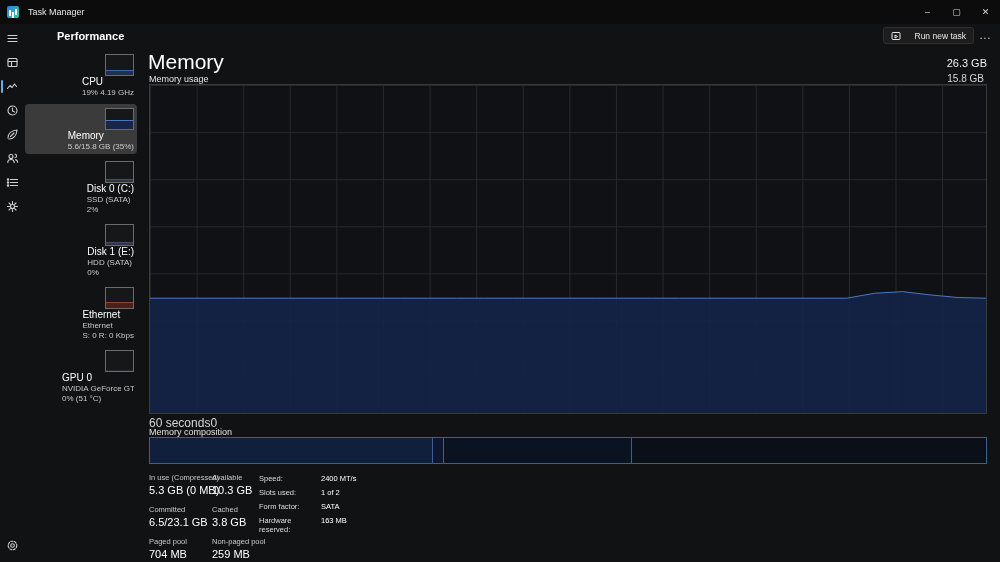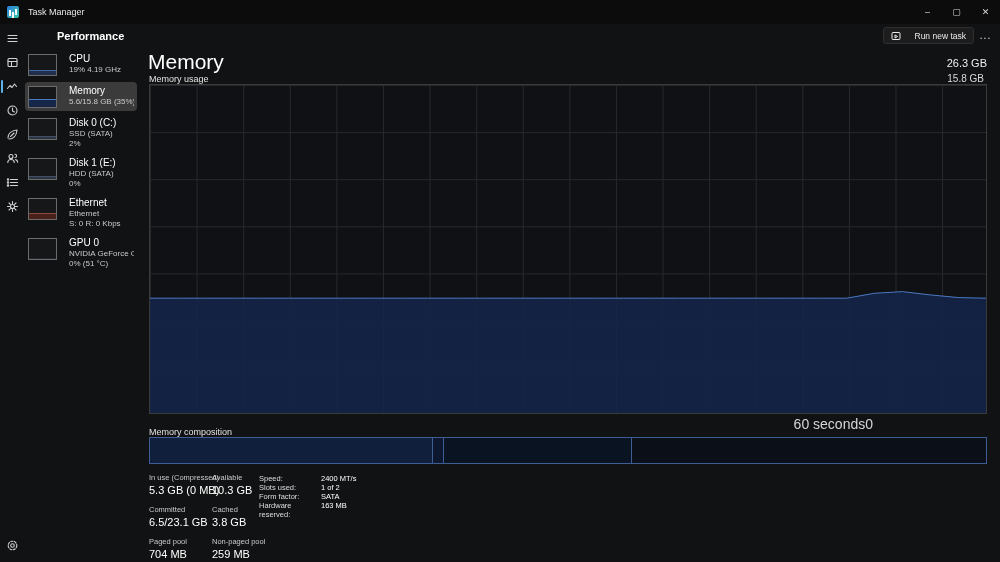--- a/index.html
+++ b/index.html
@@ -37,21 +37,21 @@
   .page-title { position:absolute; left:33px; top:30px; font-size:11px; font-weight:700; color:#fff;padding-left:24px; }
   .run-task-btn { position:absolute; right:26px; top:27px; height:17px; display:inline-flex;
     align-items:center; gap:14px; padding:0 7px; font-size:8.5px; color:#e9e9e9;
     background:#1d1d1e; border:1px solid #2f2f30; border-radius:3px; }
   .run-task-btn svg { stroke:#e9e9e9; fill:none; stroke-width:1; }
   .more-btn { position:absolute; right:7px; top:27px; width:15px; height:17px; display:flex;
     align-items:center; justify-content:center; font-size:10px; color:#e9e9e9; letter-spacing:1px; }
 
   
   .sidebar { position:absolute; left:25px; top:50px; width:112px; }
-  .si { display:flex; gap:12px; padding:3px 3px; margin-bottom:3px; border-radius:4px; align-items:flex-start; }
+  .si { display:flex; gap:0; padding:3px 3px; margin-bottom:3px; border-radius:4px; align-items:flex-end;flex-direction:column; }
   .si.selected { background:#3b3b3c; }
   .thumb { width:29px; height:22px; flex:none; border:1px solid #6b6b6b; background:#161719;
     position:relative; overflow:hidden; margin-top:1px; }
   .thumb::after { content:""; position:absolute; left:0; right:0; bottom:0; }
   .thumb-cpu::after   { height:20%; background:rgba(45,80,140,.45); border-top:1px solid #3f66a6; }
   .thumb-memory::after{ height:36%; background:#152648; border-top:1px solid #4a79c4; }
   .thumb-disk::after  { height:8%;  background:rgba(90,110,140,.35); border-top:1px solid #44506b; }
   .thumb-eth::after   { height:27%; background:#4a201b; border-top:1px solid #8a4a3a; }
   .thumb-gpu::after   { height:5%;  background:rgba(60,80,110,.3); }
   .si-text { min-width:0; }
@@ -66,39 +66,39 @@
 
   .graph { position:absolute; left:149px; top:84px; width:838px; height:330px;
     border:1px solid #3a3a3b; background-color:#101114;
     background-image:
       linear-gradient(to right,#27282a 1px,transparent 1px),
       linear-gradient(to bottom,#27282a 1px,transparent 1px);
     background-size:46.6px 47.1px; }
   .graph svg { position:absolute; inset:0; width:100%; height:100%; }
 
   .xaxis { position:absolute; left:149px; top:416px; width:724px; display:flex;
-    justify-content:flex-end; font-size:14px; color:#d6d6d6; }
+    justify-content:flex-start; font-size:12px; color:#d6d6d6; }
 
   .comp-label { position:absolute; left:149px; top:427px; font-size:9px; color:#e3e3e3; }
   .comp-bar { position:absolute; left:149px; top:437px; width:838px; height:27px;
     display:flex; border:1px solid #3d5d94; background:#0b0f18; }
   .comp-seg { height:100%; border-right:1px solid #3d5d94; }
   .comp-seg:last-child { border-right:none; }
   .seg-0 { background:#101f3c; }
   .seg-1 { background:#0d1830; }
   .seg-2 { background:#0a1322; }
   .seg-3 { background:transparent; }
 
   
   .stats-left { position:absolute; left:149px; top:473px; display:grid;
     grid-template-columns:63px auto; row-gap:8px; column-gap:0; }
   .stat-label { font-size:7.5px; color:#c9c9c9; line-height:10px; white-space:nowrap; }
   .stat-value { font-size:11px; color:#ffffff; line-height:14px; white-space:nowrap; }
   .stats-right { position:absolute; left:259px; top:474px; display:grid;
-    grid-template-columns:62px auto; row-gap:0; font-size:7.5px; color:#dedede; }
+    grid-template-columns:62px auto; row-gap:5px; font-size:7.5px; color:#dedede; }
   .stats-right .rv { color:#fff; }
 </style>
 </head>
 <body>
 
 <div class="titlebar">
   <div class="app-icon"></div>
   <div class="app-title">Task Manager</div>
   <div class="win-controls">
     <div class="win-btn">–</div>

